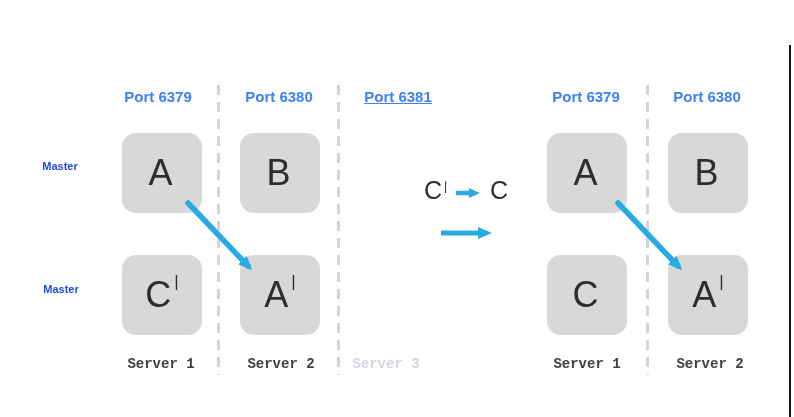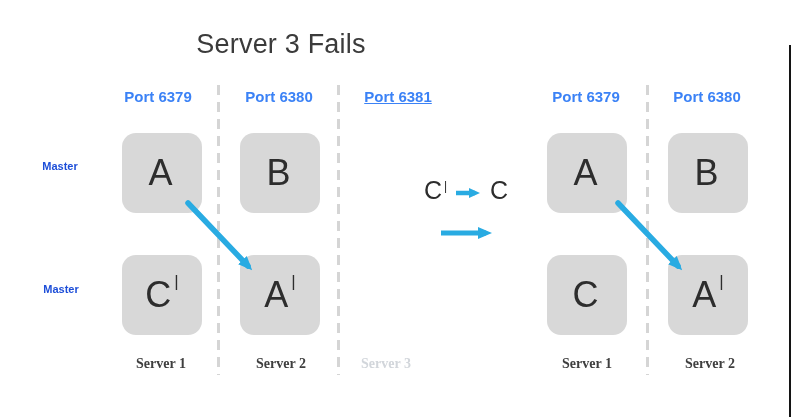--- a/index.html
+++ b/index.html
@@ -15,21 +15,21 @@
   .port-label{
     top:88px;transform:translateX(-50%);white-space:nowrap;
     font-size:15px;font-weight:700;color:#3b82f6;
   }
   .row-label{
     transform:translateX(-50%);white-space:nowrap;
     font-size:11px;font-weight:700;color:#1d4ed8;
   }
   .server-label{
     top:356px;transform:translateX(-50%);white-space:nowrap;
-    font-family:Liberation Serif, serif;font-size:14px;font-weight:700;color:#3f3f3f;
+    font-family:Liberation Mono, monospace;font-size:14px;font-weight:700;color:#3f3f3f;
   }
   .server-label.muted{color:#d2d6db;}
   .node-box{
     width:80px;height:80px;border-radius:14px;background:#d8d8d8;
     display:flex;align-items:center;justify-content:center;
     color:#2d2d2d;font-size:36px;font-weight:400;
   }
   .prime{
     font-size:17px;font-weight:400;position:relative;top:-13px;margin-left:3px;
   }
@@ -42,21 +42,20 @@
   }
   .legend-text .prime{font-size:12px;top:-9px;margin-left:2px;}
   .edge-line{left:789px;top:45px;width:2px;height:372px;background:#141414;}
   svg.overlay{position:absolute;left:0;top:0;pointer-events:none;}
 </style>
 </head>
 <body>
 
 <div class="canvas">
 
-  <div class="abs title">Server 3 Fails</div>
 
   <div class="abs port-label" style="left:158px;">Port 6379</div>
   <div class="abs port-label" style="left:279px;">Port 6380</div>
   <div class="abs port-label" style="left:398px;text-decoration:underline;">Port 6381</div>
 
   <div class="abs dash-line" style="left:217px;"></div>
   <div class="abs dash-line" style="left:337px;"></div>
 
   <div class="abs row-label" style="left:60px;top:160px;">Master</div>
   <div class="abs row-label" style="left:61px;top:283px;">Master</div>

